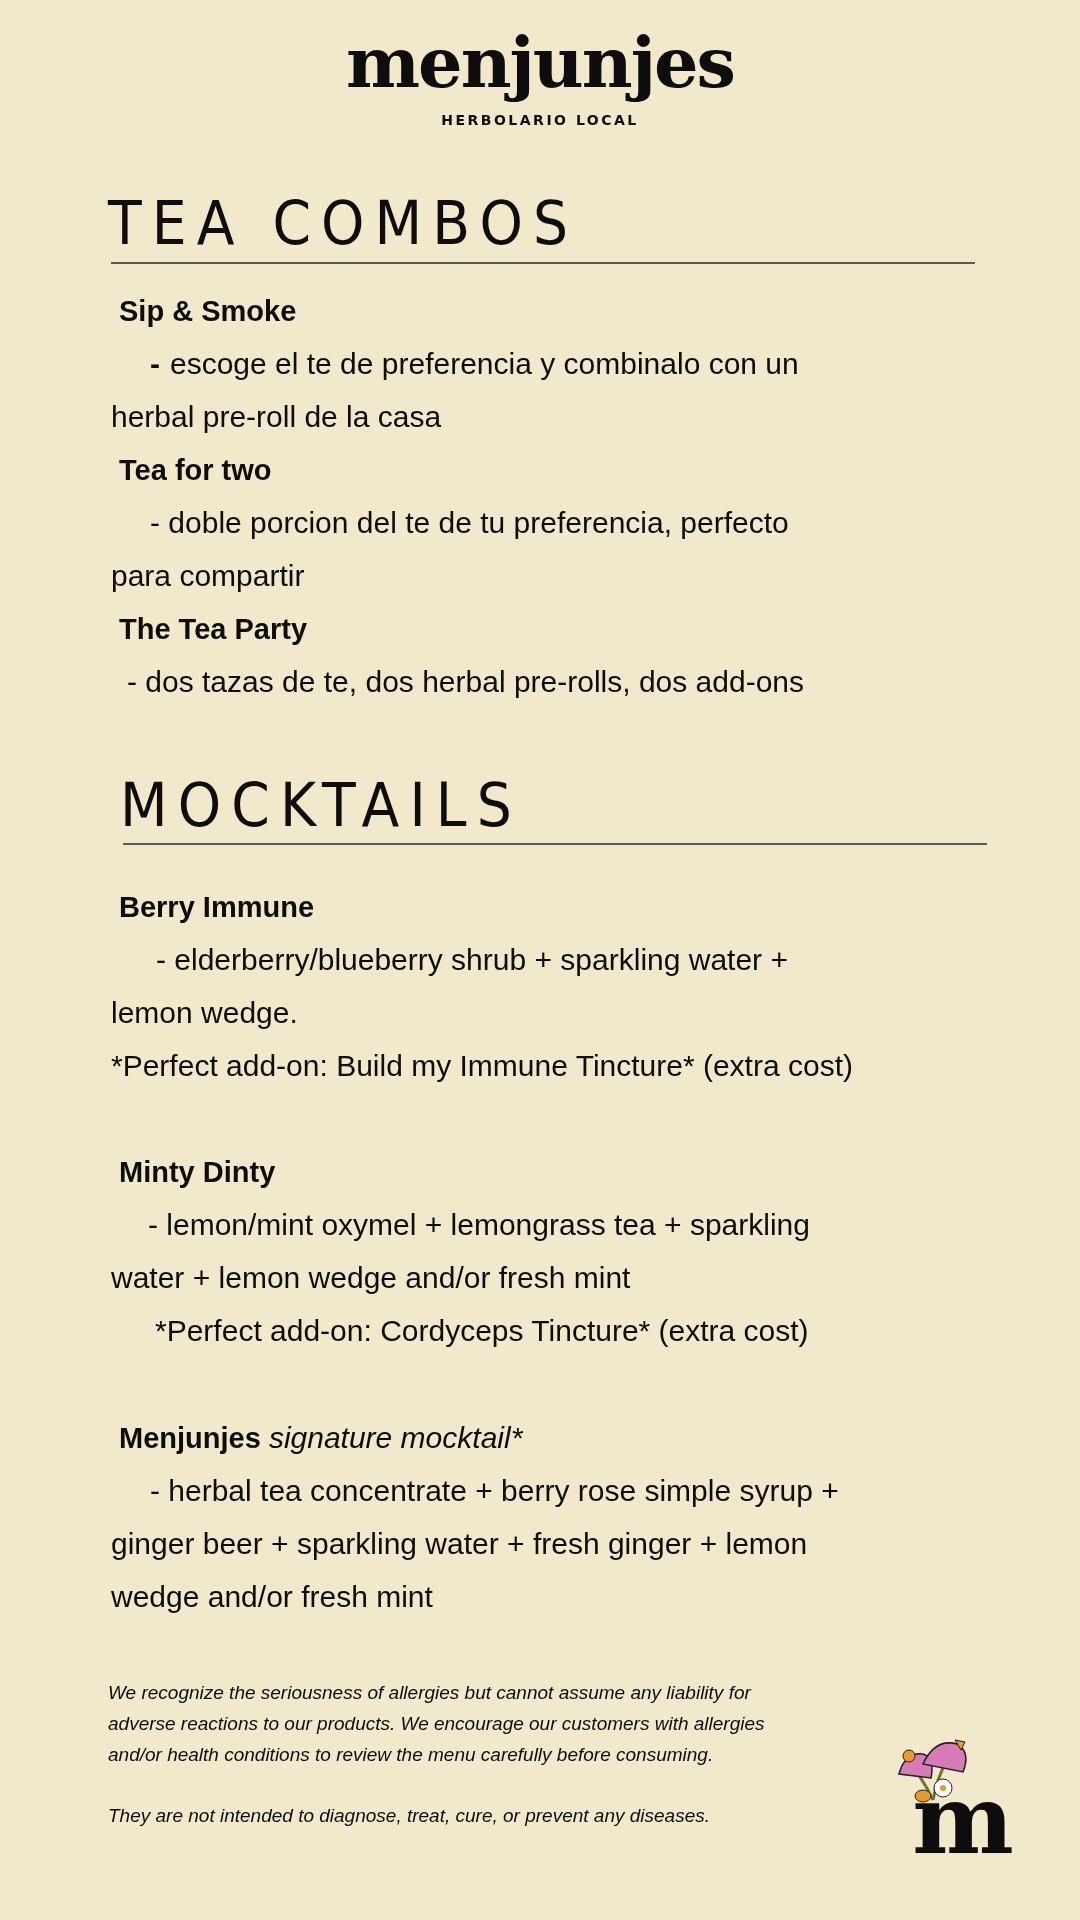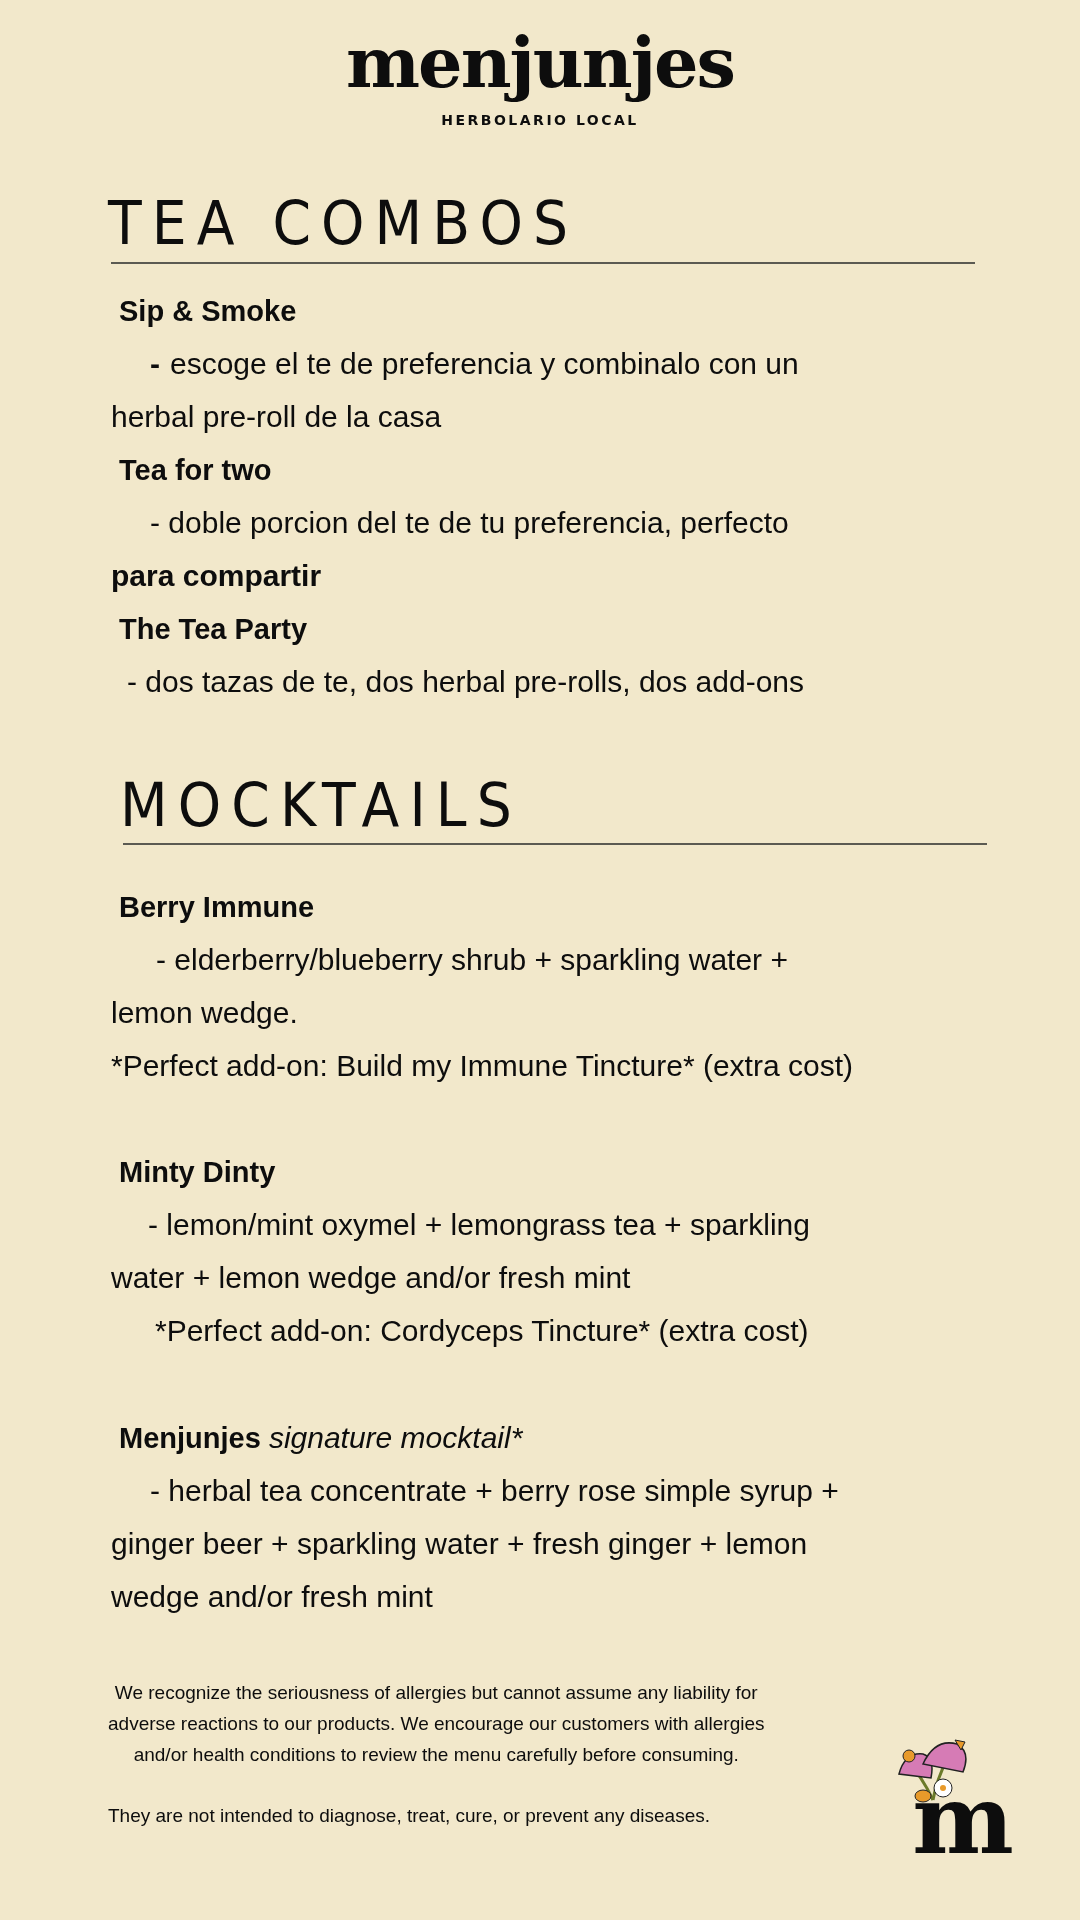--- a/index.html
+++ b/index.html
@@ -19,23 +19,22 @@
   .section-title {
     position:absolute; font-family:"DejaVu Sans", sans-serif; font-weight:normal;
     font-size:60px; letter-spacing:11px; line-height:1; transform:scaleX(0.92);
     transform-origin:left center;
   }
   .rule { position:absolute; height:1.5px; background:#5b5a52; }
   .item-name { position:absolute; left:111px; font-weight:bold; font-size:29px; line-height:1;margin-left:8px; }
   .line { position:absolute; left:111px; font-size:30px; line-height:1; white-space:nowrap; }
   .italic { font-style:italic; font-weight:normal; }
   .disclaimer {
-    position:absolute; left:108px; font-size:19px; line-height:31px;
+    position:absolute; left:108px; font-style:italic; font-size:19px; line-height:31px;
     white-space:nowrap;
-    text-align:center;
   }
   .mark { position:absolute; left:895px; top:1738px; width:130px; height:120px; }
 </style>
 </head>
 <body>
 
 <div class="logo">
   <span class="logo-word">menjunjes</span>
   <span class="logo-sub">HERBOLARIO LOCAL</span>
 </div>
@@ -43,21 +42,21 @@
 <div class="section-title" style="left:108px; top:193px;">TEA COMBOS</div>
 <div class="rule" style="left:111px; top:262px; width:864px;"></div>
 
 <div class="item-name" style="top:297px;">Sip &amp; Smoke</div>
 <div class="line" style="top:349px; left:150px;"><b style="margin-right:2px;">-</b><span></span></div>
 <div class="line" style="top:349px; left:170px;" id="sip1">escoge el te de preferencia y combinalo con un</div>
 <div class="line" style="top:402px;">herbal pre-roll de la casa</div>
 
 <div class="item-name" style="top:456px;">Tea for two</div>
 <div class="line" style="top:508px; left:150px;">- doble porcion del te de tu preferencia, perfecto</div>
-<div class="line" style="top:561px;font-weight:bold;">para compartir</div>
+<div class="line" style="top:561px;">para compartir</div>
 
 <div class="item-name" style="top:615px;">The Tea Party</div>
 <div class="line" style="top:667px; left:127px;">- dos tazas de te, dos herbal pre-rolls, dos add-ons</div>
 
 <div class="section-title" style="left:120px; top:775px;">MOCKTAILS</div>
 <div class="rule" style="left:123px; top:843px; width:864px;"></div>
 
 <div class="item-name" style="top:893px;">Berry Immune</div>
 <div class="line" style="top:945px; left:156px;text-align:center;">-  elderberry/blueberry shrub + sparkling water +</div>
 <div class="line" style="top:998px;">lemon wedge.</div>

